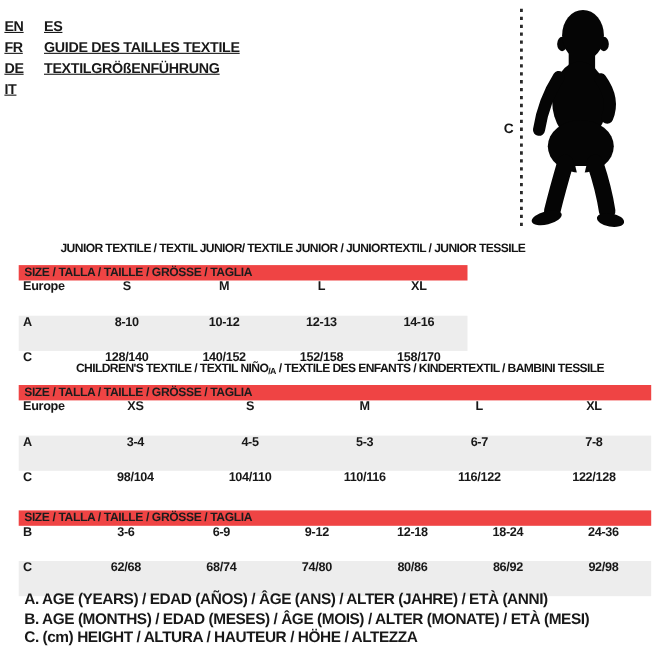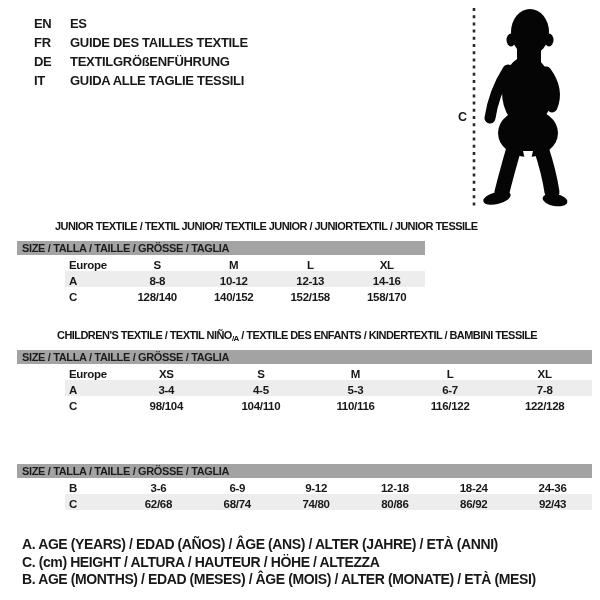--- a/index.html
+++ b/index.html
@@ -7,69 +7,69 @@
     width:600px; height:600px; position:relative;
     background:#ffffff; color:#181818;
     font-family:"Liberation Sans","DejaVu Sans",sans-serif;
     font-weight:bold;
     -webkit-font-smoothing:antialiased;
   }
   .abs { position:absolute; }
 
   
   .langs {
-    left:34px; top:14px;
+    left:4px; top:14px;
     display:grid; grid-template-columns:36px auto;
     font-size:13px; line-height:19px; letter-spacing:-0.3px;
     white-space:nowrap;
+    text-decoration:underline;
   }
 
   
   .figure { left:440px; top:0; width:160px; height:218px; }
   .figure svg { display:block; width:160px; height:218px; }
   .figure text { font-family:inherit; font-weight:bold; }
 
   
   .section-title {
     font-size:11px; letter-spacing:-0.55px; line-height:19px;
     white-space:nowrap; color:#141414;margin-left:33px;
   }
   .sub { font-size:8px; vertical-align:-2px; }
 
   
   .size-table { left:17px; }
   .size-bar {
-    height:14px; background:#a3a3a3; color:#1c1c1c;
+    height:14px; background:#ef4444; color:#1c1c1c;
     display:flex; align-items:center;
     padding-left:5px; font-size:11px; letter-spacing:-0.35px;
   }
   .trow {
-    display:flex; align-items:flex-end; height:16px;
-    font-size:11.5px; letter-spacing:-0.3px;margin-left:48px;
+    display:flex; align-items:flex-start; height:32px;
+    font-size:11.5px; letter-spacing:-0.3px;
   }
   .trow.shaded { background:#ededed; }
   .tlabel { width:50px; padding-left:4px; flex:none; text-align:left; }
   .tcell  { flex:1; text-align:center; }
 
   
   .legend { left:22px; top:536px; font-size:14px; line-height:17.5px;
             letter-spacing:-0.4px; white-space:nowrap; }
 </style>
 </head>
 <body>
 
 <div class="abs langs">
   <span>EN</span>
   <span>ES</span>
   <span>FR</span>
   <span>GUIDE DES TAILLES TEXTILE</span>
   <span>DE</span>
   <span>TEXTILGRÖßENFÜHRUNG</span>
   <span>IT</span>
-  <span>GUIDA ALLE TAGLIE TESSILI</span>
 </div>
 
 <div class="abs figure">
   <svg viewBox="0 0 160 218">
     <line x1="34" y1="8" x2="34" y2="207" stroke="#2a2a2a" stroke-width="2.6" stroke-dasharray="3 4.2"></line>
     <text x="18" y="121" font-size="12.5" fill="#161616">C</text>
     <g fill="#050505">
       <ellipse cx="71" cy="40" rx="4.5" ry="6.5"></ellipse>
       <ellipse cx="109" cy="40" rx="4.5" ry="6.5"></ellipse>
       <ellipse cx="90" cy="32" rx="19" ry="23"></ellipse>
@@ -93,35 +93,35 @@
   <div class="size-bar">SIZE / TALLA / TAILLE / GRÖSSE / TAGLIA</div>
   <div class="trow">
     <span class="tlabel">Europe</span>
     <span class="tcell">S</span>
     <span class="tcell">M</span>
     <span class="tcell">L</span>
     <span class="tcell">XL</span>
   </div>
   <div class="trow shaded">
     <span class="tlabel">A</span>
-    <span class="tcell">8-8</span>
+    <span class="tcell">8-10</span>
     <span class="tcell">10-12</span>
     <span class="tcell">12-13</span>
     <span class="tcell">14-16</span>
   </div>
   <div class="trow">
     <span class="tlabel">C</span>
     <span class="tcell">128/140</span>
     <span class="tcell">140/152</span>
     <span class="tcell">152/158</span>
     <span class="tcell">158/170</span>
   </div>
 </div>
 
-<div class="abs section-title" style="left:24px; top:326px;text-align:center;">
+<div class="abs section-title" style="left:36px; top:326px;text-align:center;">
   <span>CHILDREN'S TEXTILE / TEXTIL NIÑO</span><span class="sub">/A</span><span> / TEXTILE DES ENFANTS / KINDERTEXTIL / BAMBINI TESSILE</span>
 </div>
 
 <div class="abs size-table" style="top:350px; width:575px;">
   <div class="size-bar">SIZE / TALLA / TAILLE / GRÖSSE / TAGLIA</div>
   <div class="trow">
     <span class="tlabel">Europe</span>
     <span class="tcell">XS</span>
     <span class="tcell">S</span>
     <span class="tcell">M</span>
@@ -160,21 +160,21 @@
     <span class="tcell">18-24</span>
     <span class="tcell">24-36</span>
   </div>
   <div class="trow shaded">
     <span class="tlabel">C</span>
     <span class="tcell">62/68</span>
     <span class="tcell">68/74</span>
     <span class="tcell">74/80</span>
     <span class="tcell">80/86</span>
     <span class="tcell">86/92</span>
-    <span class="tcell">92/43</span>
+    <span class="tcell">92/98</span>
   </div>
 </div>
 
 <div class="abs legend">
   <div>A. AGE (YEARS) / EDAD (AÑOS) / ÂGE (ANS) / ALTER (JAHRE) / ETÀ (ANNI)</div>
+  <div>B. AGE (MONTHS) / EDAD (MESES) / ÂGE (MOIS) / ALTER (MONATE) / ETÀ (MESI)</div>
   <div>C. (cm) HEIGHT / ALTURA / HAUTEUR / HÖHE / ALTEZZA</div>
-  <div>B. AGE (MONTHS) / EDAD (MESES) / ÂGE (MOIS) / ALTER (MONATE) / ETÀ (MESI)</div>
 </div>
 
 </body></html>

